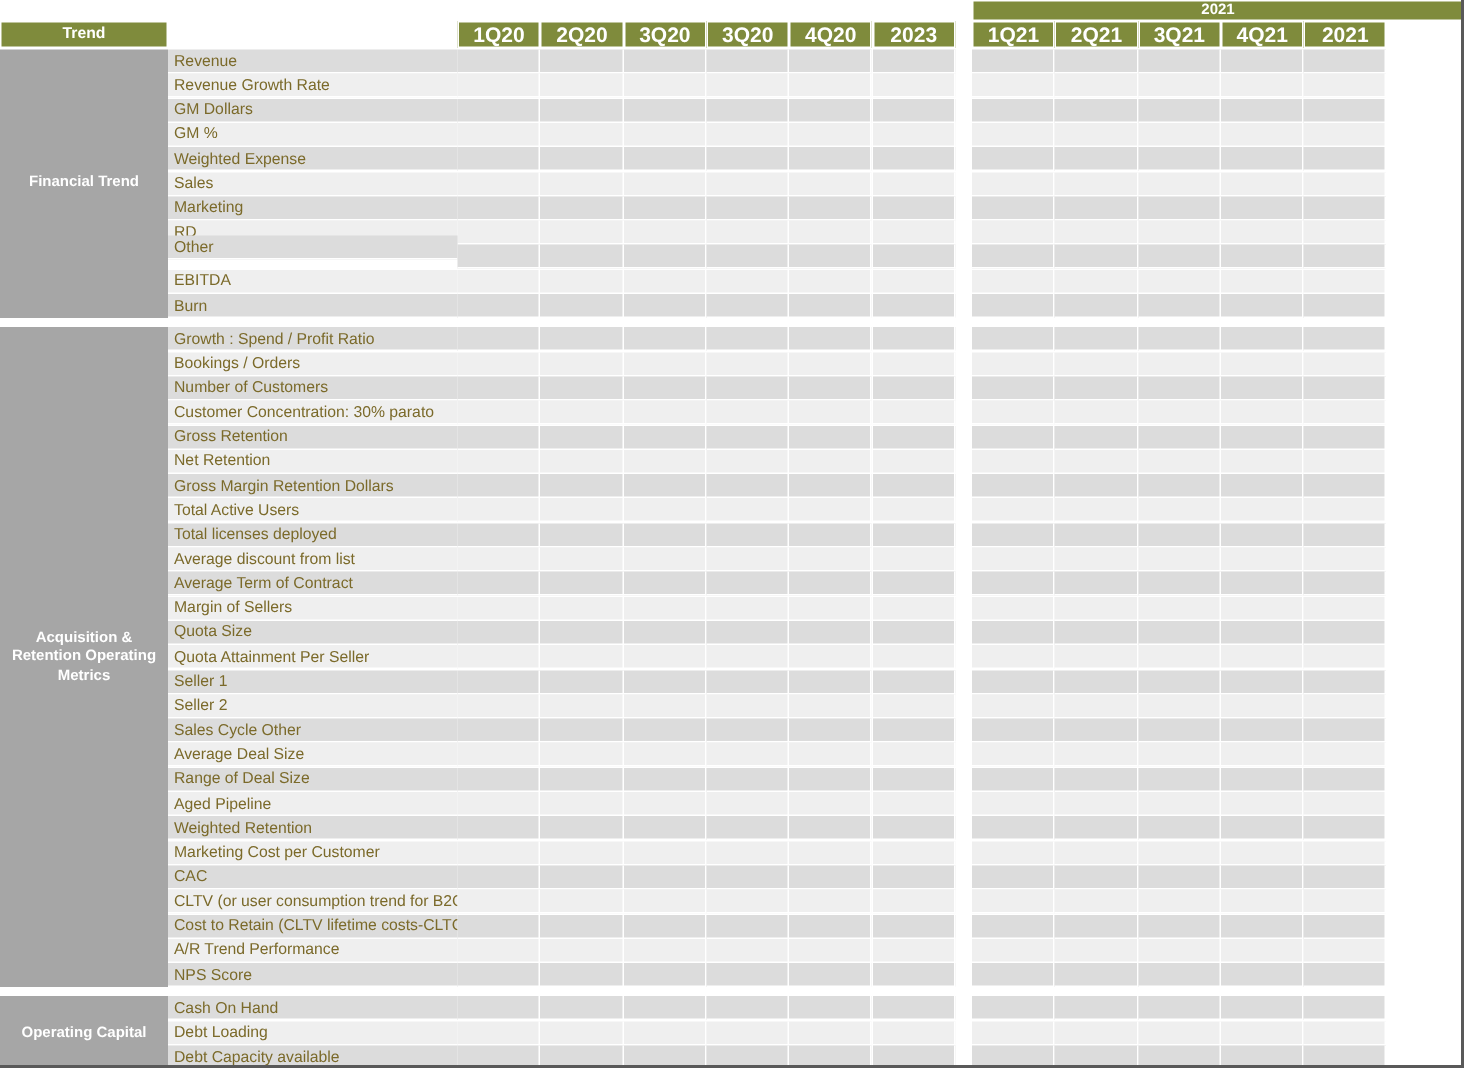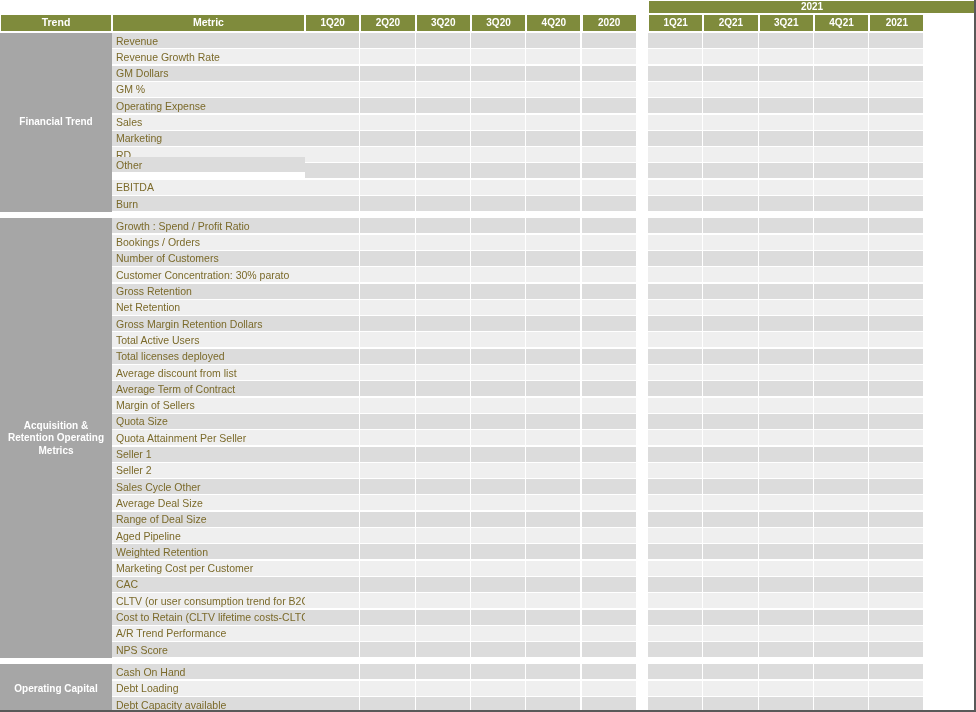--- a/index.html
+++ b/index.html
@@ -59,21 +59,21 @@
   #hdr-metric {
     position: absolute;
     left: 112px; top: 14px;
     width: 193px; height: 18px;
     font-size: 10.5px;
   }
   .hdr-q {
     position: absolute;
     top: 14px;
     height: 18px;
-    font-size: 10px;
+    font-size: 14px;
   }
 
   
   .group-label {
     position: absolute;
     left: 0;
     width: 112px;
     background: #a6a6a6;
     color: #ffffff;
     font-size: 10px;
@@ -132,42 +132,39 @@
 <div id="sheet">
 
 
   <div class="green" id="title-bar-2021">
     <span>2021</span>
   </div>
 
   <div class="green" id="hdr-trend">
     <span>Trend</span>
   </div>
-  <div class="green" id="hdr-metric">
-    <span>Metric</span>
-  </div>
 
   <div id="quarter-headers">
       <div class="green hdr-q" style="left: 305px; width: 55.3px;">
         <span>1Q20</span>
       </div>
       <div class="green hdr-q" style="left: 360.3px; width: 55.3px;">
         <span>2Q20</span>
       </div>
       <div class="green hdr-q" style="left: 415.6px; width: 55.3px;">
         <span>3Q20</span>
       </div>
       <div class="green hdr-q" style="left: 470.9px; width: 55.3px;">
         <span>3Q20</span>
       </div>
       <div class="green hdr-q" style="left: 526.2px; width: 55.3px;">
         <span>4Q20</span>
       </div>
       <div class="green hdr-q" style="left: 581.5px; width: 55.3px;">
-        <span>2020</span>
+        <span>2023</span>
       </div>
       <div class="green hdr-q" style="left: 648px; width: 55.3px;">
         <span>1Q21</span>
       </div>
       <div class="green hdr-q" style="left: 703.3px; width: 55.3px;">
         <span>2Q21</span>
       </div>
       <div class="green hdr-q" style="left: 758.6px; width: 55.3px;">
         <span>3Q21</span>
       </div>
@@ -224,21 +221,21 @@
       <div class="data-cell even" style="left: 360.3px; top: 81.9px; width: 55.3px;"></div>
       <div class="data-cell even" style="left: 415.6px; top: 81.9px; width: 55.3px;"></div>
       <div class="data-cell even" style="left: 470.9px; top: 81.9px; width: 55.3px;"></div>
       <div class="data-cell even" style="left: 526.2px; top: 81.9px; width: 55.3px;"></div>
       <div class="data-cell even" style="left: 581.5px; top: 81.9px; width: 55.3px;"></div>
       <div class="data-cell even" style="left: 648px; top: 81.9px; width: 55.3px;"></div>
       <div class="data-cell even" style="left: 703.3px; top: 81.9px; width: 55.3px;"></div>
       <div class="data-cell even" style="left: 758.6px; top: 81.9px; width: 55.3px;"></div>
       <div class="data-cell even" style="left: 813.9px; top: 81.9px; width: 55.3px;"></div>
       <div class="data-cell even" style="left: 869.2px; top: 81.9px; width: 55.3px;"></div>
-      <div class="metric-cell odd" style="top: 98.2px;">Operating Expense</div>
+      <div class="metric-cell odd" style="top: 98.2px;">Weighted Expense</div>
       <div class="data-cell odd" style="left: 305px; top: 98.2px; width: 55.3px;"></div>
       <div class="data-cell odd" style="left: 360.3px; top: 98.2px; width: 55.3px;"></div>
       <div class="data-cell odd" style="left: 415.6px; top: 98.2px; width: 55.3px;"></div>
       <div class="data-cell odd" style="left: 470.9px; top: 98.2px; width: 55.3px;"></div>
       <div class="data-cell odd" style="left: 526.2px; top: 98.2px; width: 55.3px;"></div>
       <div class="data-cell odd" style="left: 581.5px; top: 98.2px; width: 55.3px;"></div>
       <div class="data-cell odd" style="left: 648px; top: 98.2px; width: 55.3px;"></div>
       <div class="data-cell odd" style="left: 703.3px; top: 98.2px; width: 55.3px;"></div>
       <div class="data-cell odd" style="left: 758.6px; top: 98.2px; width: 55.3px;"></div>
       <div class="data-cell odd" style="left: 813.9px; top: 98.2px; width: 55.3px;"></div>

